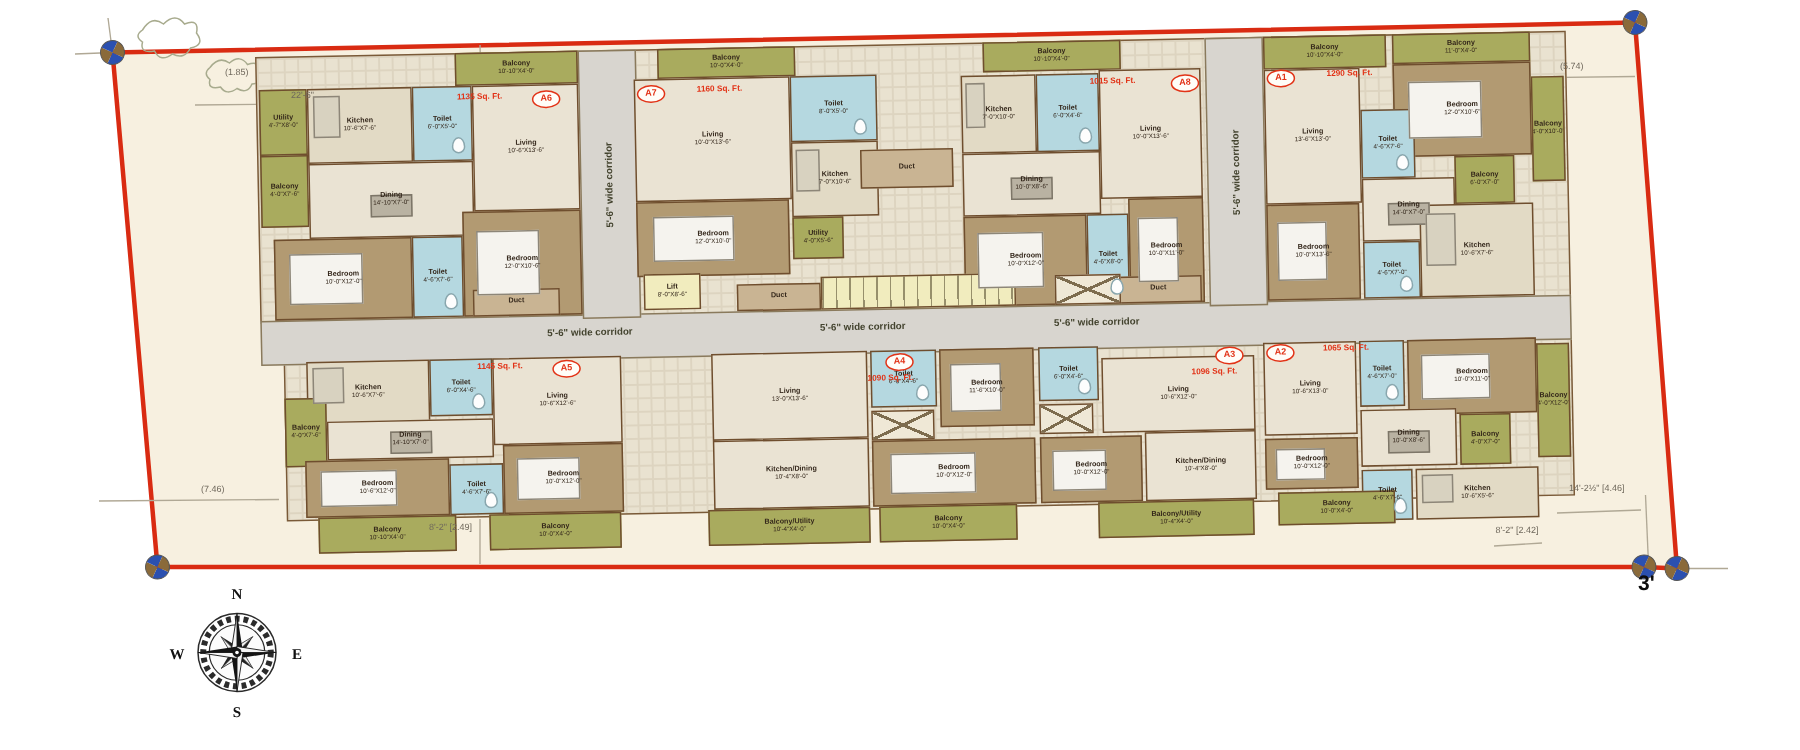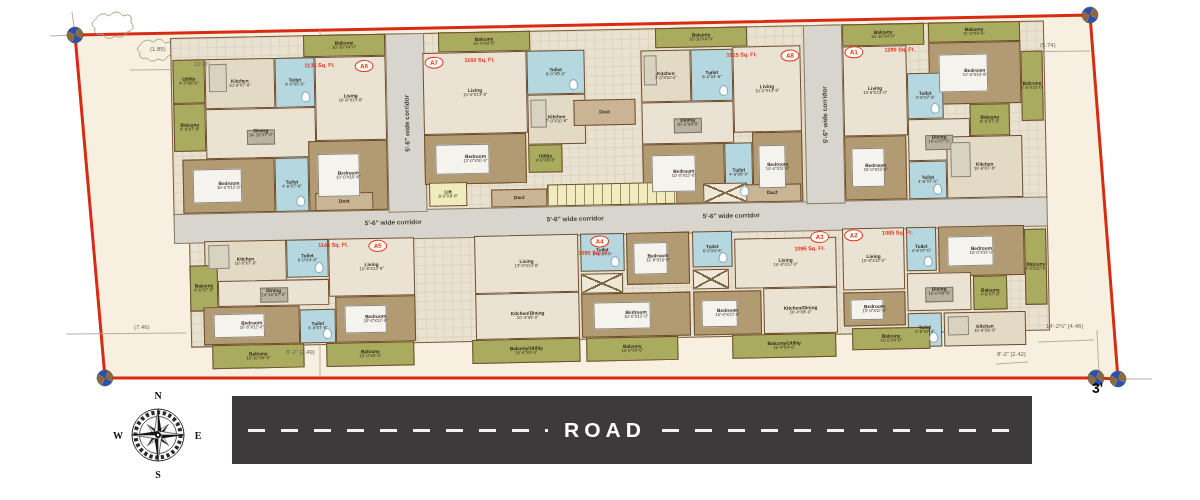--- a/index.html
+++ b/index.html
@@ -475,19 +475,14 @@
       </g>
       <circle r="3" fill="#141414"></circle>
         <circle r="1.2" fill="#fff"></circle>
     </g>
     <text x="46" y="11" text-anchor="middle">N</text>
     <text x="46" y="90" text-anchor="middle">S</text>
     <text x="6" y="51" text-anchor="middle">W</text>
     <text x="86" y="51" text-anchor="middle">E</text>
   </svg>
 
-  <div id="road">
-    <div class="dash l"></div>
-    <div id="roadLabel">ROAD</div>
-    <div class="dash r"></div>
-  </div>
 
 </div>
 
 </body></html>

